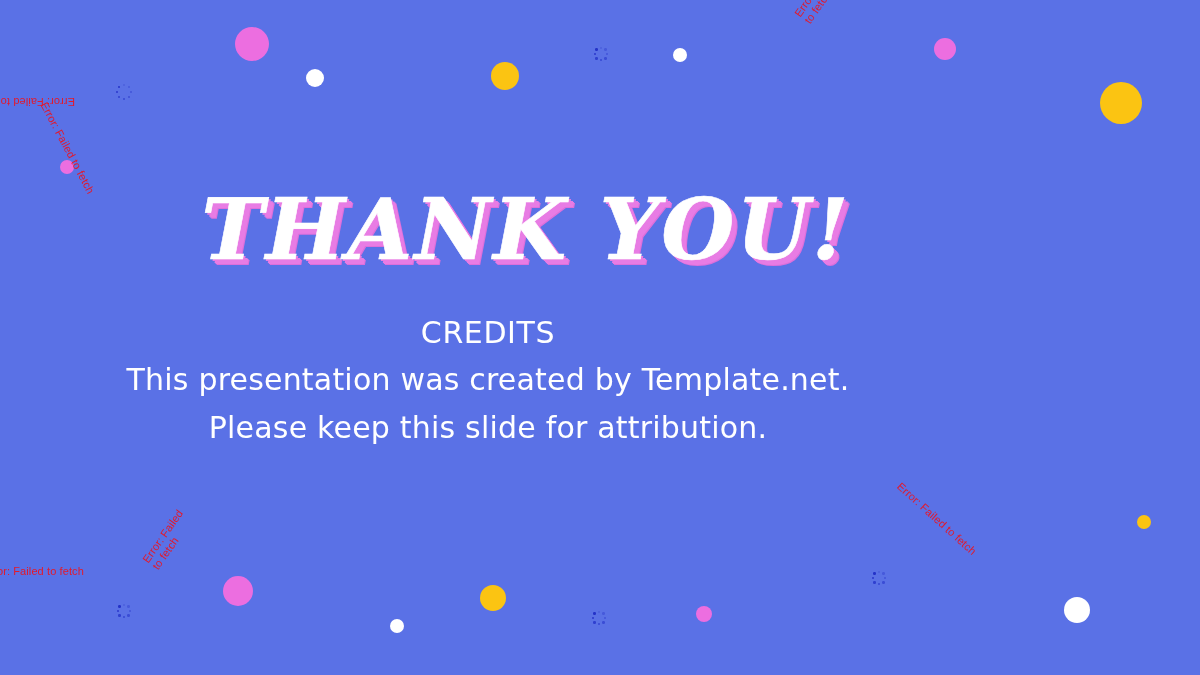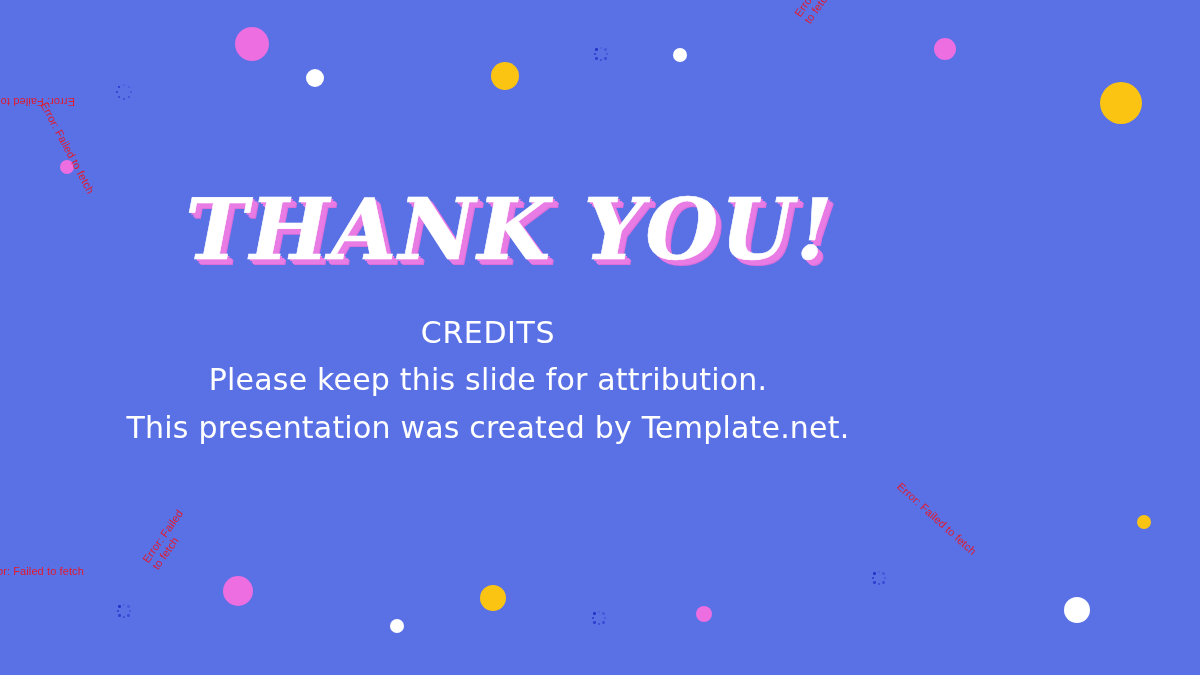--- a/index.html
+++ b/index.html
@@ -47,21 +47,21 @@
     font-size: 11px;
     line-height: 1.12;
     white-space: pre-line;
     letter-spacing: 0.1px;
     transform-origin: 0 0;
   }
 
   
   #title-wrap {
     position: absolute;
-    left: 0;
+    left: 16px;
     top: 188px;
     width: 1020px;
     text-align: center;
   }
   #title {
     display: inline-block;
     font-family: "DejaVu Serif", serif;
     font-weight: bold;
     font-style: italic;
     font-size: 84px;
@@ -179,17 +179,17 @@
 to fetch</div>
       <div class="err" style="left: 903px; top: 480px; color: rgb(227, 25, 43); transform: rotate(42deg);">Error: Failed to fetch</div>
     </div>
 
   <div id="title-wrap">
     <span id="title">THANK YOU!</span>
   </div>
 
   <div id="credits">
     <div class="head">CREDITS</div>
+    <div class="line">This presentation was created by Template.net.</div>
     <div class="line">Please keep this slide for attribution.</div>
-    <div class="line">This presentation was created by Template.net.</div>
   </div>
 
 </div>
 
 </body></html>

